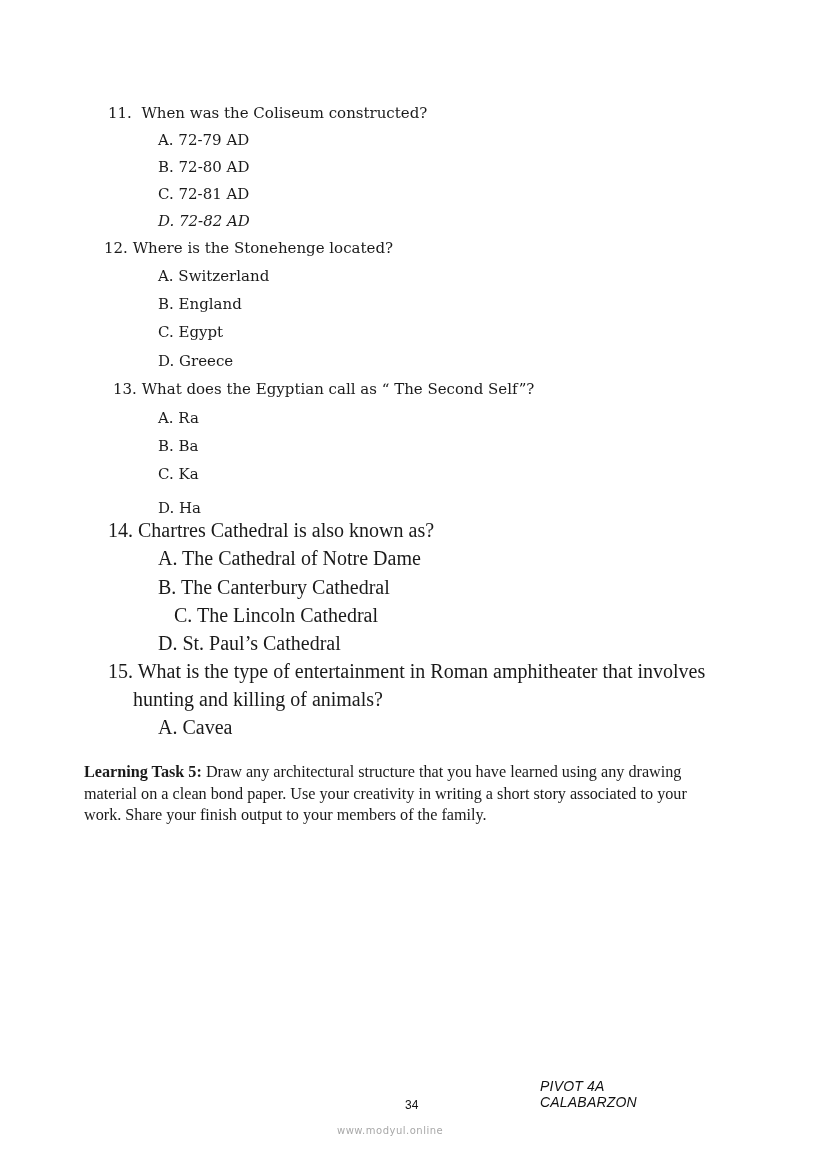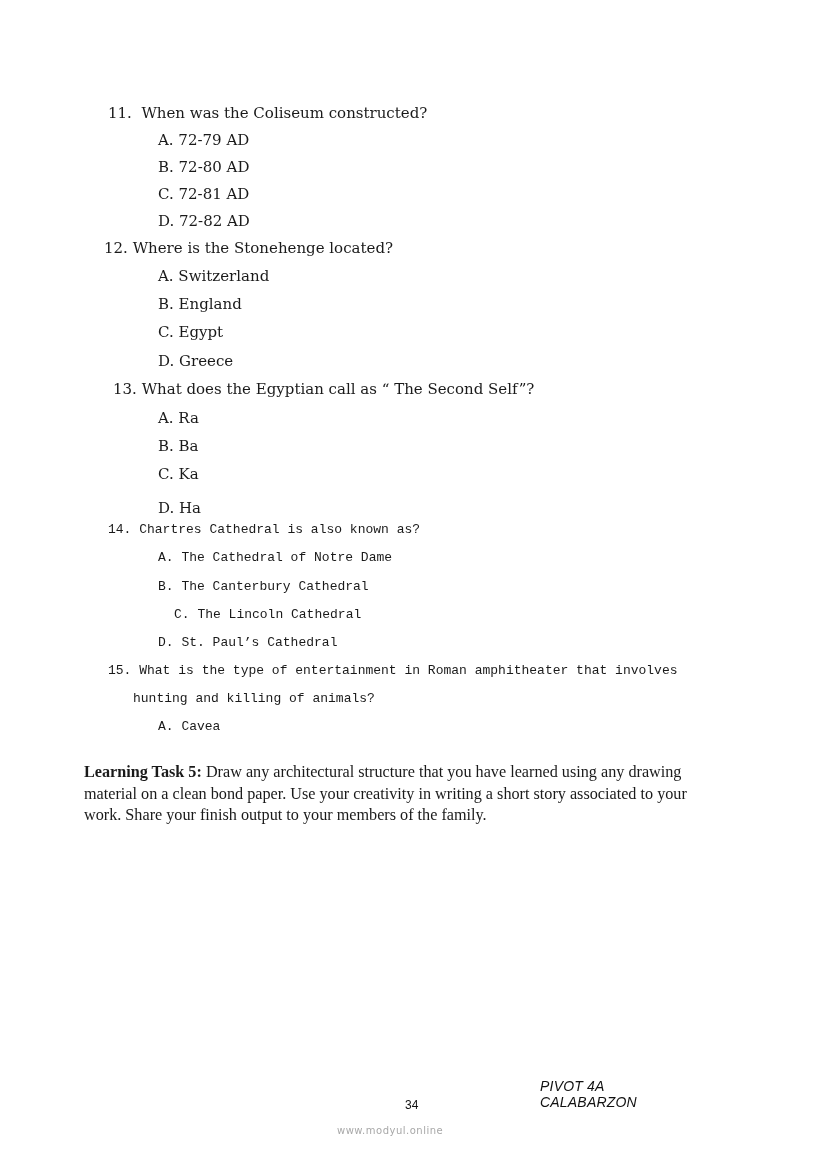--- a/index.html
+++ b/index.html
@@ -10,34 +10,34 @@
   .opt { left: 158px; }
   .task { position: absolute; left: 84px; top: 762px; width: 630px; font-size: 15px; line-height: 21.5px;
           font-family: "Liberation Serif", "DejaVu Serif", serif; font-size: 16.2px; }
   .task b { font-weight: bold; }
   .footer-brand { position: absolute; left: 540px; top: 1078px; font-family: "Liberation Sans", sans-serif;
                   font-style: italic; font-size: 14px; color: #111; letter-spacing: 0.2px; }
   .page-num { position: absolute; left: 405px; top: 1098px; font-family: "Liberation Sans", sans-serif;
               font-size: 12px; color: #111; }
   .watermark { position: absolute; left: 337px; top: 1125px; font-family: "DejaVu Sans", sans-serif;
                font-size: 10px; color: #a8a8a8; letter-spacing: 0.5px; }
-  .serif2 { font-family: Liberation Mono, monospace; font-size: 13px; }
+  .serif2 { font-family: Liberation Serif, serif; font-size: 20px; }
 </style>
 </head>
 <body>
 
 <div class="page">
 
   <div class="line" style="left:108px; top:104px;">
     <span>11.</span>&nbsp;&nbsp;<span>When was the Coliseum constructed?</span>
   </div>
   <div class="line opt" style="top:131px;text-align:right;">A. 72-79 AD</div>
   <div class="line opt" style="top:158px;">B. 72-80 AD</div>
   <div class="line opt" style="top:185px;">C. 72-81 AD</div>
-  <div class="line opt" style="top:212px;">D. 72-82 AD</div>
+  <div class="line opt" style="top:212px;font-style:italic;">D. 72-82 AD</div>
 
   <div class="line" style="left:104px; top:239px;">
     <span>12.</span> <span>Where is the Stonehenge located?</span>
   </div>
   <div class="line opt" style="top:267px;">A. Switzerland</div>
   <div class="line opt" style="top:295px;">B. England</div>
   <div class="line opt" style="top:323px;">C. Egypt</div>
   <div class="line opt" style="top:352px;">D. Greece</div>
 
   <div class="line" style="left:113px; top:380px;">

